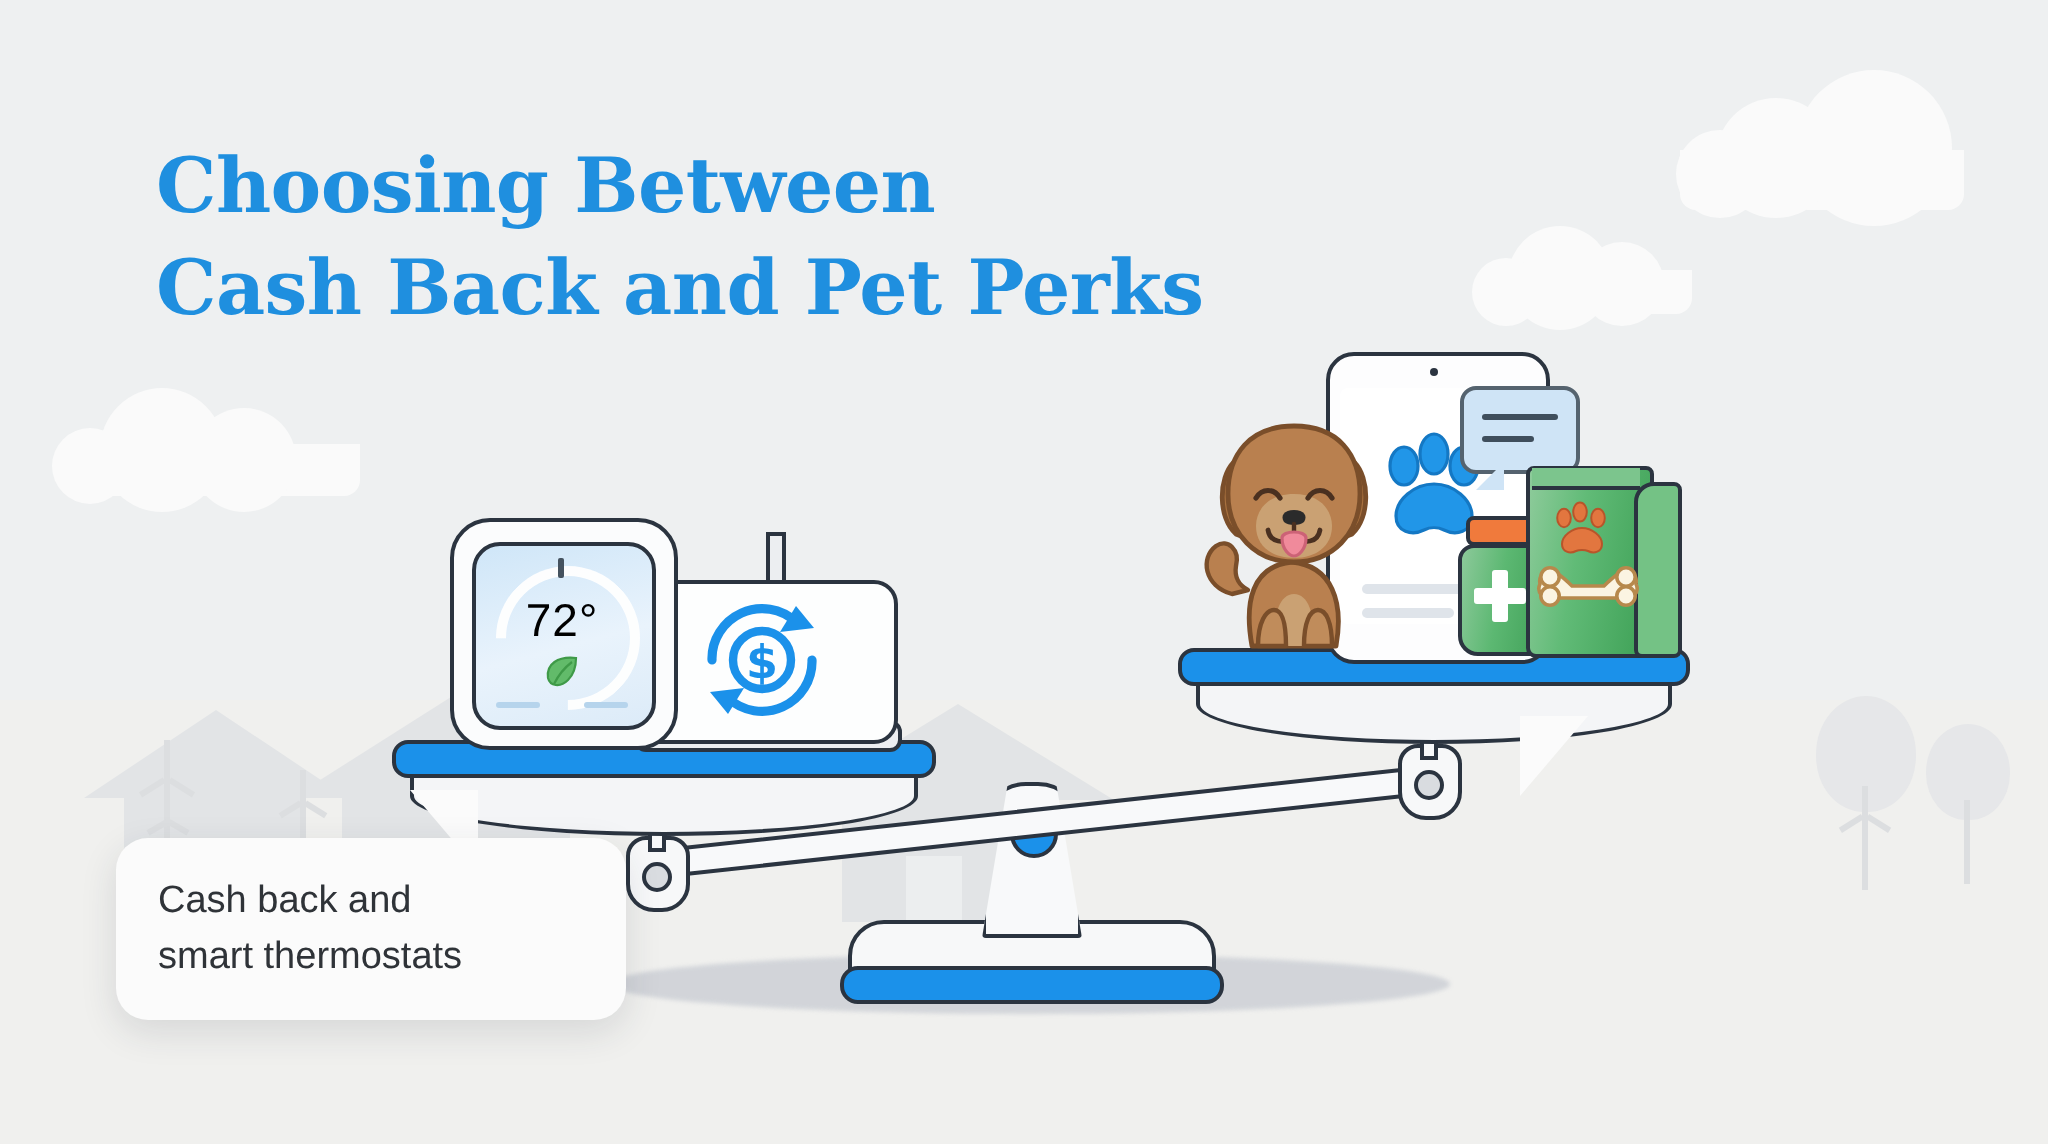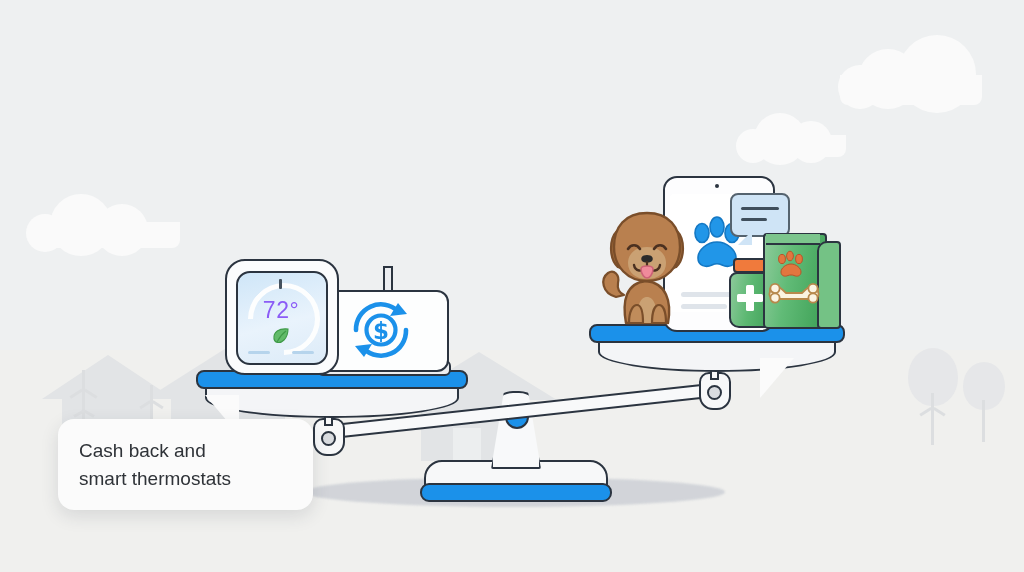--- a/index.html
+++ b/index.html
@@ -38,21 +38,21 @@
   .pan-rail{position:absolute;background:#1b91ea;border:2.2px solid #2b3440;border-radius:8px;}
   .stem{position:absolute;background:#f7f8f9;border:2.2px solid #2b3440;}
 
   
   .thermo-outer{position:absolute;background:#fbfcfd;border:2.4px solid #2b3440;border-radius:20px;}
   .thermo-inner{position:absolute;border:2.2px solid #2b3440;border-radius:14px;
     background:linear-gradient(165deg,#cfe6f8 0%,#e9f3fc 55%,#dcebf8 100%);}
   .gauge{position:absolute;border:5px solid #ffffff;border-radius:50%;
     border-bottom-color:transparent;transform:rotate(45deg);opacity:.95;}
   .tick{position:absolute;background:#45525f;border-radius:1px;}
-  .temp{position:absolute;color:#8b5cf6;font-family:"Liberation Sans",sans-serif;
+  .temp{position:absolute;color:#000000;font-family:"Liberation Sans",sans-serif;
     font-size:23px;font-weight:400;letter-spacing:.5px;}
   .leaf{position:absolute;}
   .mini-line{position:absolute;background:#b6d4ec;border-radius:2px;}
 
   .laptop-screen{position:absolute;background:#fdfefe;border:2.4px solid #2b3440;border-radius:12px;}
   .laptop-hinge{position:absolute;background:#eceef1;border:2.2px solid #2b3440;border-radius:6px;}
   .laptop-stand{position:absolute;background:#eceef1;border:2.2px solid #2b3440;}
 
   
   .tablet{position:absolute;background:#fdfdfe;border:2.4px solid #2b3440;border-radius:14px;}
@@ -265,20 +265,24 @@
     <path d="M16 14 C21 14 26 18 26 22 C26 26 22 27 19 25.5 C17.5 24.8 14.5 24.8 13 25.5 C10 27 6 26 6 22 C6 18 11 14 16 14 Z" fill="#e2763f" stroke="#b8552a" stroke-width="1"></path>
   </svg>
   <svg class="bone" style="left:768px;top:282px;" width="52" height="24" viewBox="0 0 52 24">
     <path d="M11 5 C6 2 1 5 2 10 C0 14 4 19 9 17 L43 17 C48 19 52 14 50 10 C51 5 46 2 41 5 C38 7 36 9 34 11 L18 11 C16 9 14 7 11 5 Z" fill="#fbf4e2" stroke="#b7894c" stroke-width="1.8" stroke-linejoin="round"></path>
     <circle cx="7" cy="6.5" r="4.6" fill="#fbf4e2" stroke="#b7894c" stroke-width="1.8"></circle>
     <circle cx="7" cy="16" r="4.6" fill="#fbf4e2" stroke="#b7894c" stroke-width="1.8"></circle>
     <circle cx="45" cy="6.5" r="4.6" fill="#fbf4e2" stroke="#b7894c" stroke-width="1.8"></circle>
     <circle cx="45" cy="16" r="4.6" fill="#fbf4e2" stroke="#b7894c" stroke-width="1.8"></circle>
   </svg>
 
+  <div class="title" style="left:78px;top:68px;">
+    <div>Choosing Between</div>
+    <div>Cash Back and Pet Perks</div>
+  </div>
 
   <div class="callout-tail" style="left:205px;top:395px;border-width:0 34px 40px 0;
               border-color:transparent #fbfbfb transparent transparent;"></div>
   <div class="callout" style="left:58px;top:419px;width:212px;padding-left:21px;">Cash back and
 smart thermostats</div>
 
   <div class="callout-tail" style="left:760px;top:358px;border-width:40px 34px 0 0;
               border-color:#fbfbfb transparent transparent transparent;"></div>
 
 </div>

